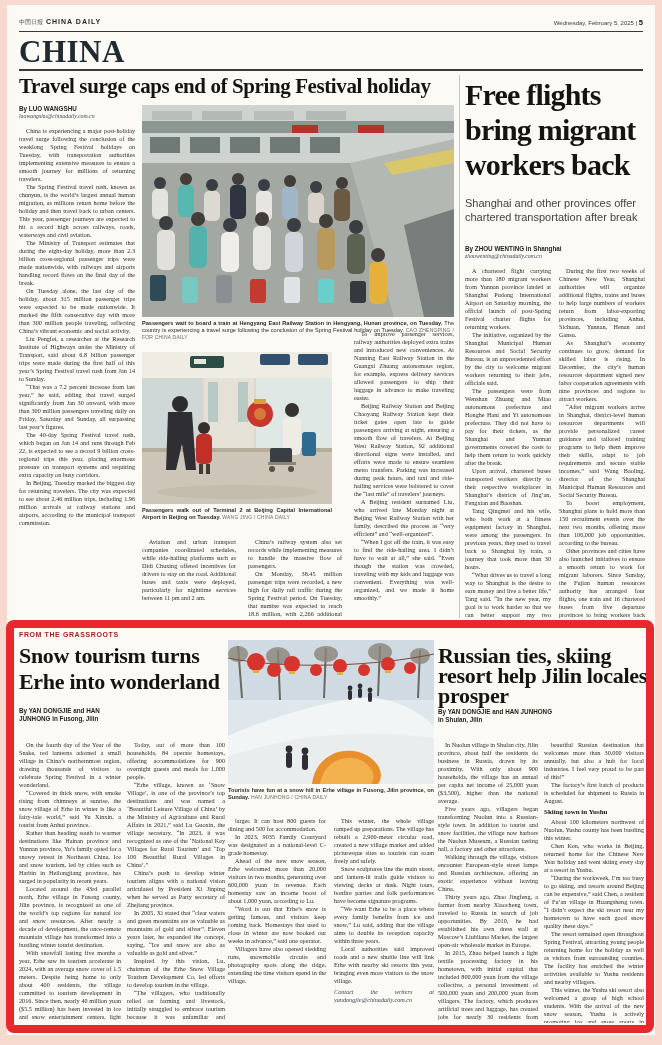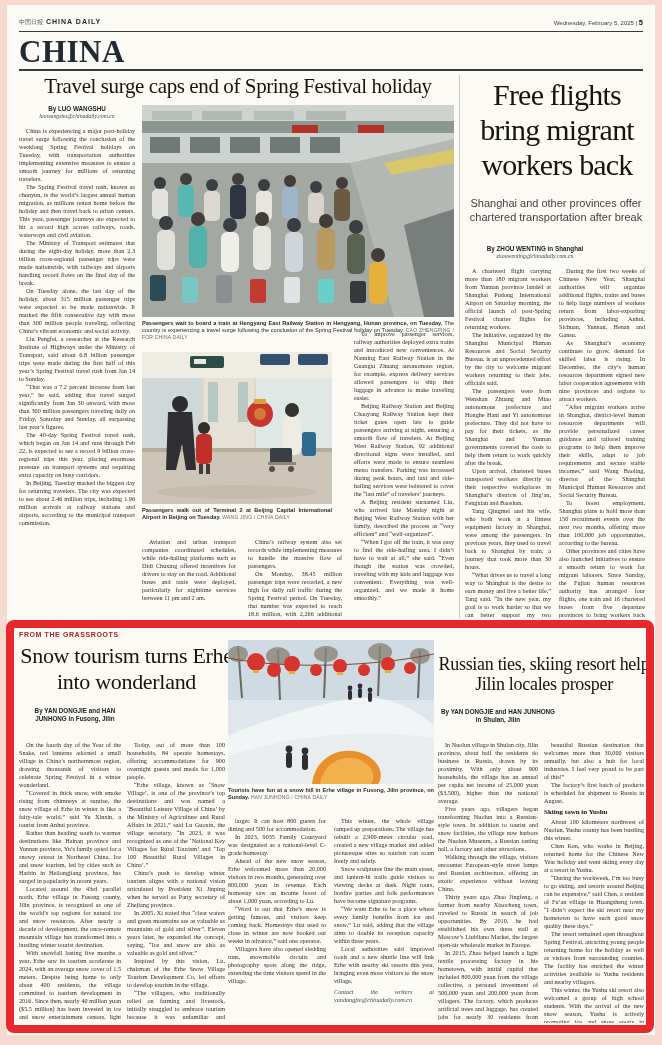--- a/index.html
+++ b/index.html
@@ -6,36 +6,36 @@
   body{
     width:662px;height:1045px;position:relative;
     background:#f7d9cf;
     font-family:"Liberation Serif","DejaVu Serif",serif;
     -webkit-font-smoothing:antialiased;
   }
   .page{
     position:absolute;left:7px;top:5px;width:648px;height:1030px;
     background:#fbfaf5;overflow:hidden;
   }
-  .abs{position:absolute;text-align:center;}
+  .abs{position:absolute;}
   .rule{position:absolute;background:#3a3a38;height:1px;}
   .vrule{position:absolute;background:#c9c7c0;width:1px;}
 
   .masthead-logo{font:bold 7px "Liberation Sans",sans-serif;letter-spacing:1px;color:#262626;}
   .masthead-logo .cn{font-weight:normal;letter-spacing:0;font-size:6px;color:#555;margin-right:3px;}
   .masthead-date{font:6px "Liberation Sans",sans-serif;color:#3b3b3b;text-align:right;}
   .masthead-date b{font-size:7.5px;color:#111;}
 
   .section-title{font:bold 31px/31px "Liberation Serif",serif;color:#1f2a33;letter-spacing:.5px;}
 
-  .headline{font-family:"Liberation Serif","DejaVu Serif",serif;font-weight:normal;color:#16140f;}
+  .headline{font-family:"Liberation Serif","DejaVu Serif",serif;font-weight:bold;color:#16140f;}
   .h-lead{font-size:21px;line-height:23px;letter-spacing:-.4px;}
   .h-right{font-size:30px;line-height:35px;letter-spacing:-.8px;}
   .h-snow{font-size:22px;line-height:26px;letter-spacing:-.3px;}
-  .h-russia{font-size:18px;line-height:20px;letter-spacing:-.3px;margin-top:8px;}
+  .h-russia{font-size:22px;line-height:20px;letter-spacing:-.3px;}
 
   .deck{font:11px/13.5px "Liberation Sans",sans-serif;color:#43423f;}
   .byline{font:bold 6.3px/7.6px "Liberation Sans",sans-serif;color:#1c1c1c;}
   .email{font:italic 5.8px/7px "Liberation Serif",serif;color:#3c4652;}
   .kicker{font:bold 7px "Liberation Sans",sans-serif;color:#a6251f;letter-spacing:.6px;}
 
   .col{position:absolute;font-size:6.2px;line-height:8px;text-align:justify;color:#2e2c29;overflow:hidden;}
   .col p{margin:0;text-indent:7px;}
   .col .contact{font-style:italic;color:#3c4652;text-indent:0;margin-top:3px;}
   .colhead{font:bold 7px/9px "Liberation Serif",serif;color:#14120f;margin:3px 0 1px;}

